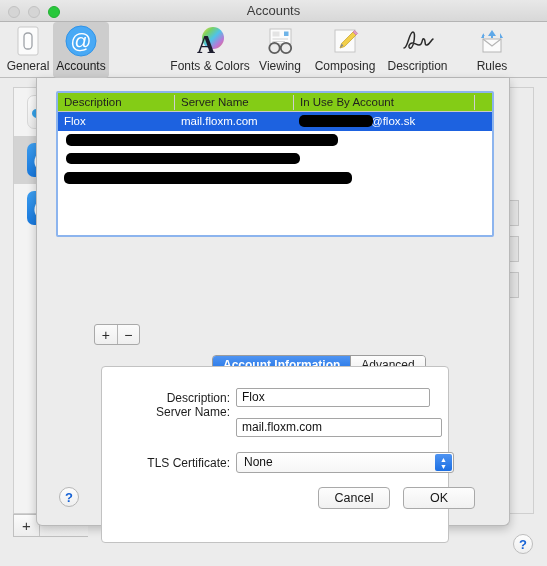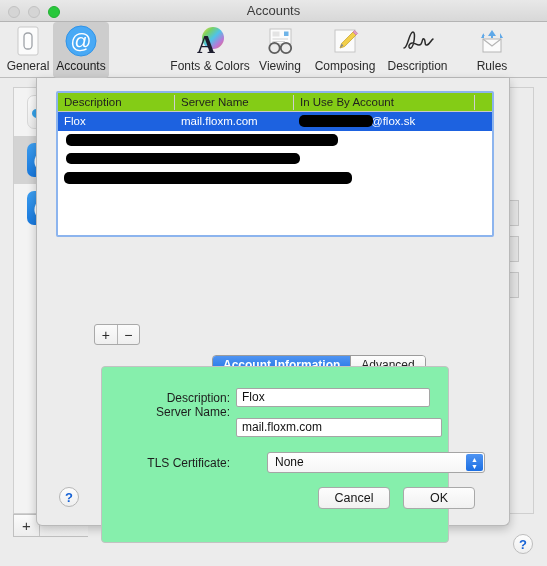--- a/index.html
+++ b/index.html
@@ -293,21 +293,21 @@
     color: #ffffff;
     font-weight: bold;
   }
   .seg-item + .seg-item { border-left: 1px solid #9c9c9c; }
 
   
   .panel {
     position: absolute;
     left: 64px; top: 288px;
     width: 348px; height: 177px;
-    background: #86efac;
+    background: #ffffff;
     border: 1px solid #c2c2c2;
     border-radius: 4px;
   }
 
   .field-label {
     position: absolute;
     font-size: 12px;
     color: #1d1d1d;
     text-align: right;
     line-height: 18px;
@@ -332,21 +332,20 @@
     position: absolute;
     height: 21px;
     background: linear-gradient(to bottom,#ffffff,#f6f6f6);
     border: 1px solid #a5a5a5;
     border-radius: 3px;
     font-size: 12px;
     color: #111111;
     line-height: 19px;
     padding-left: 7px;
     white-space: nowrap;
-    margin-left: 31px;
   }
   .popup-arrow {
     position: absolute;
     right: 1px; top: 1px;
     width: 17px; height: 17px;
     background: linear-gradient(to bottom,#4f94f2,#1c6fe3);
     border-radius: 2px;
     display: flex;
     flex-direction: column;
     align-items: center;

